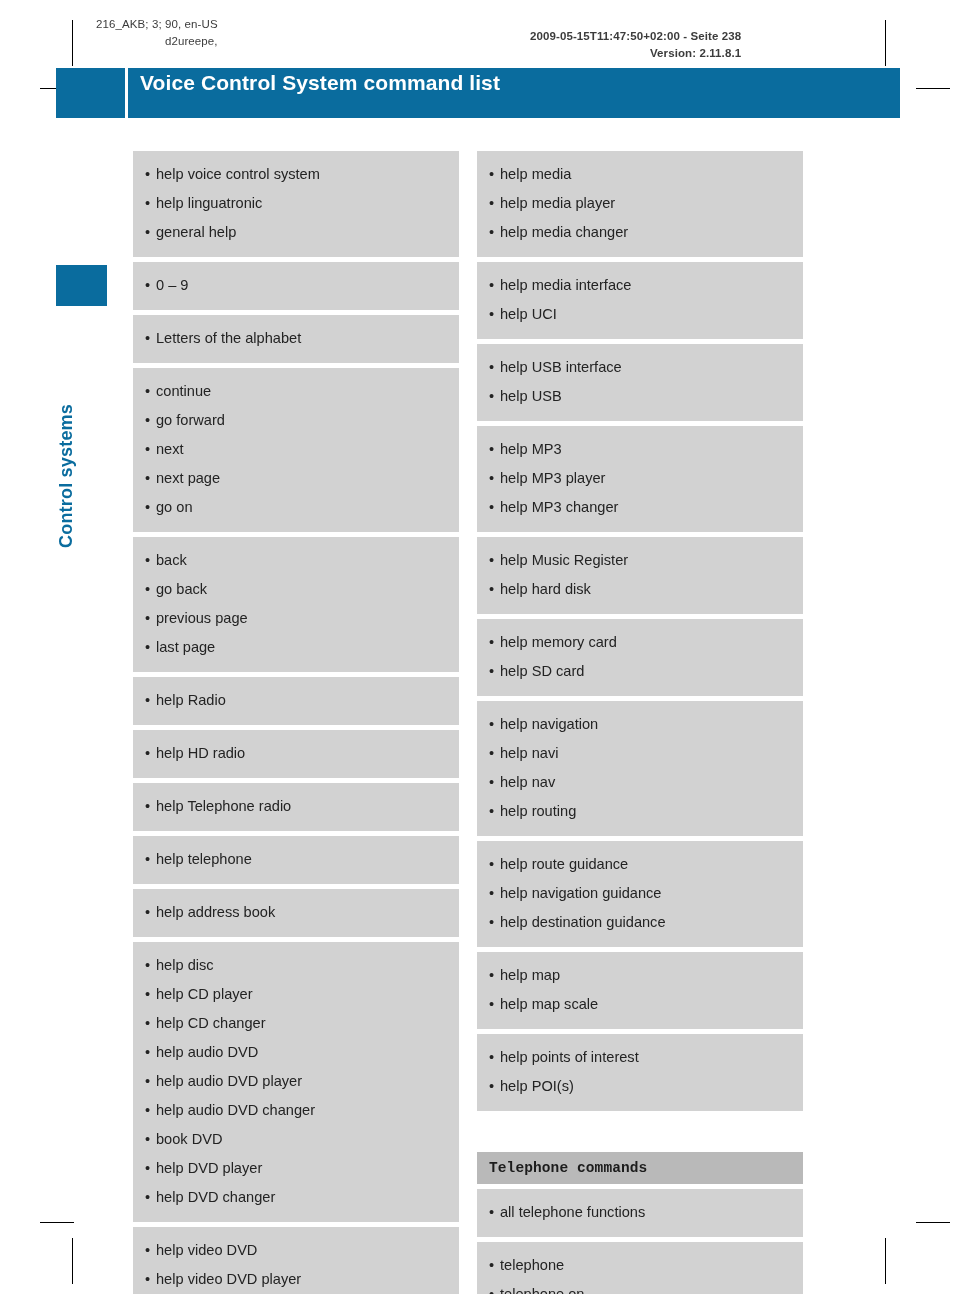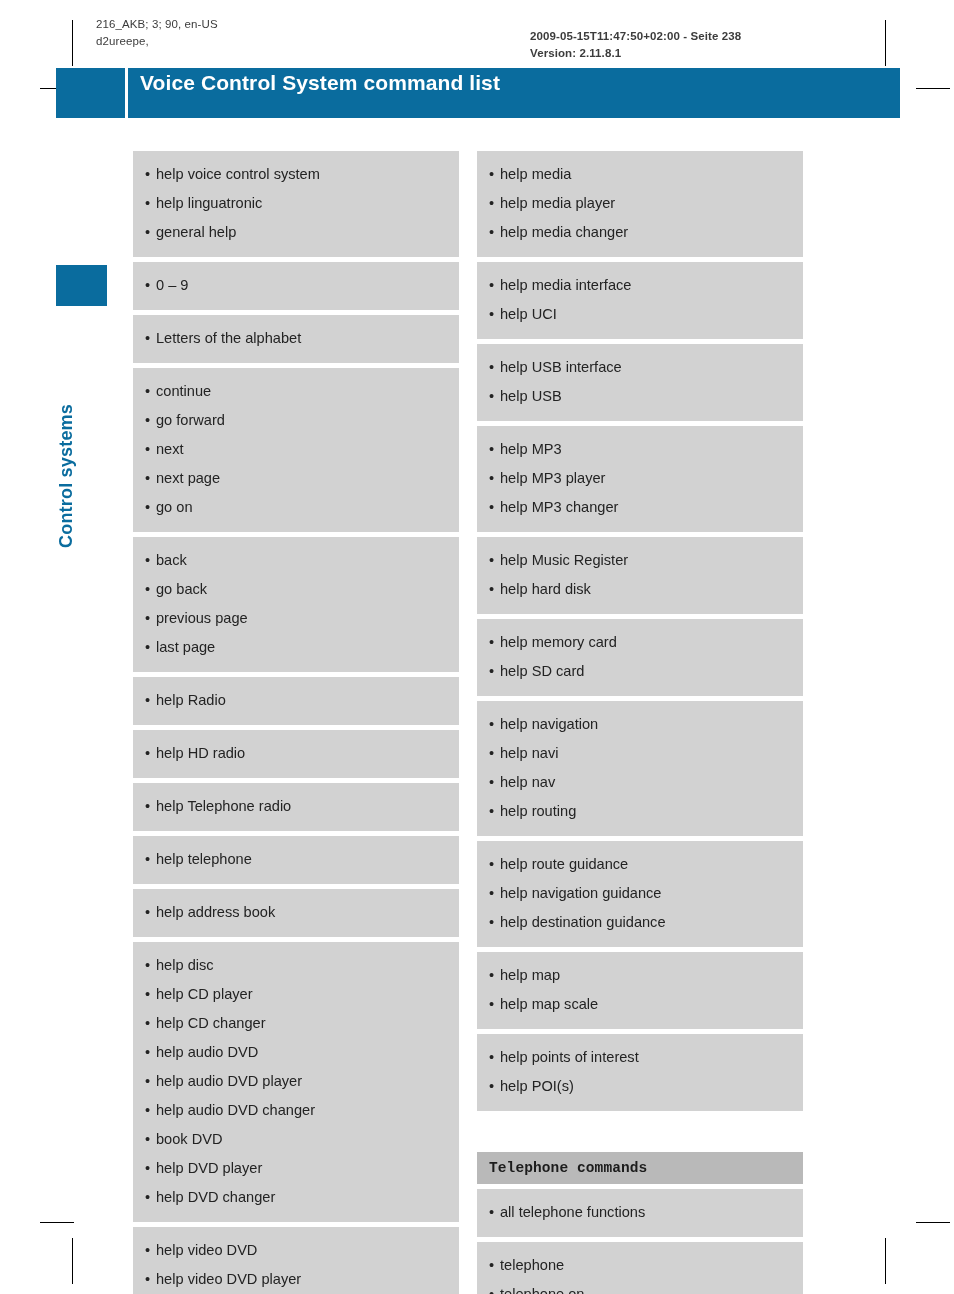--- a/index.html
+++ b/index.html
@@ -23,20 +23,21 @@
   .crop-h { height: 1px; width: 34px; }
   .crop-v { width: 1px; height: 46px; }
 
   
   .meta {
     position: absolute;
     font-size: 11.5px;
     color: #3c3c3c;
     line-height: 17px;
     letter-spacing: 0.1px;
+    text-align: right;
   }
   .meta-left  { left: 96px;  top: 16px; }
   .meta-right { left: 530px; top: 28px; font-weight: bold; }
 
   
   .title-bar {
     position: absolute;
     left: 56px;
     top: 68px;
     width: 844px;

